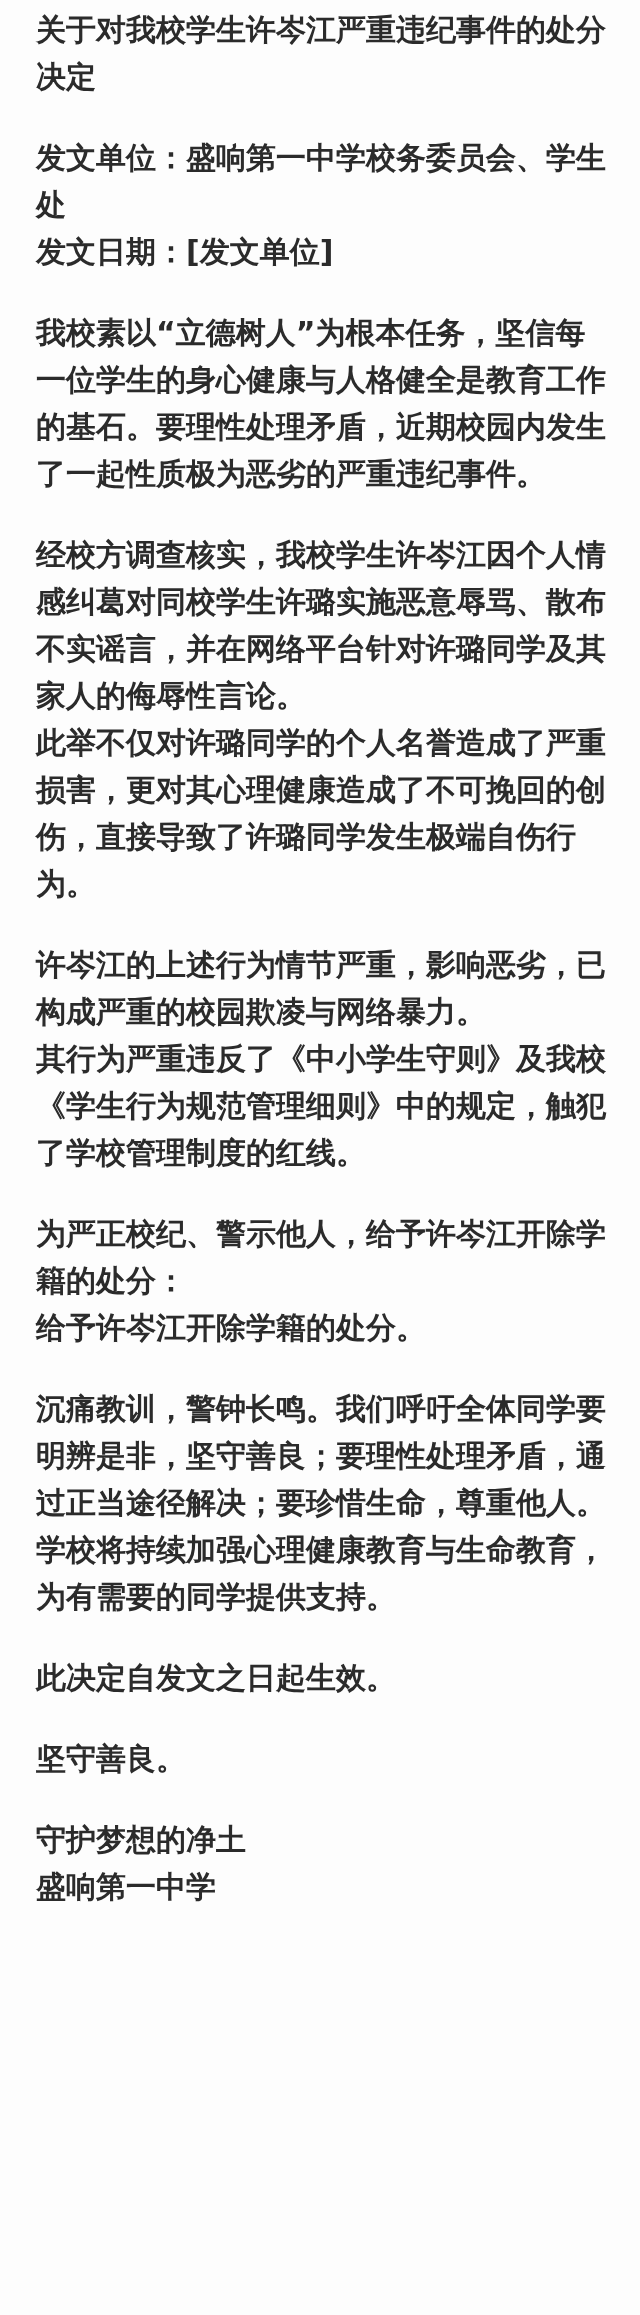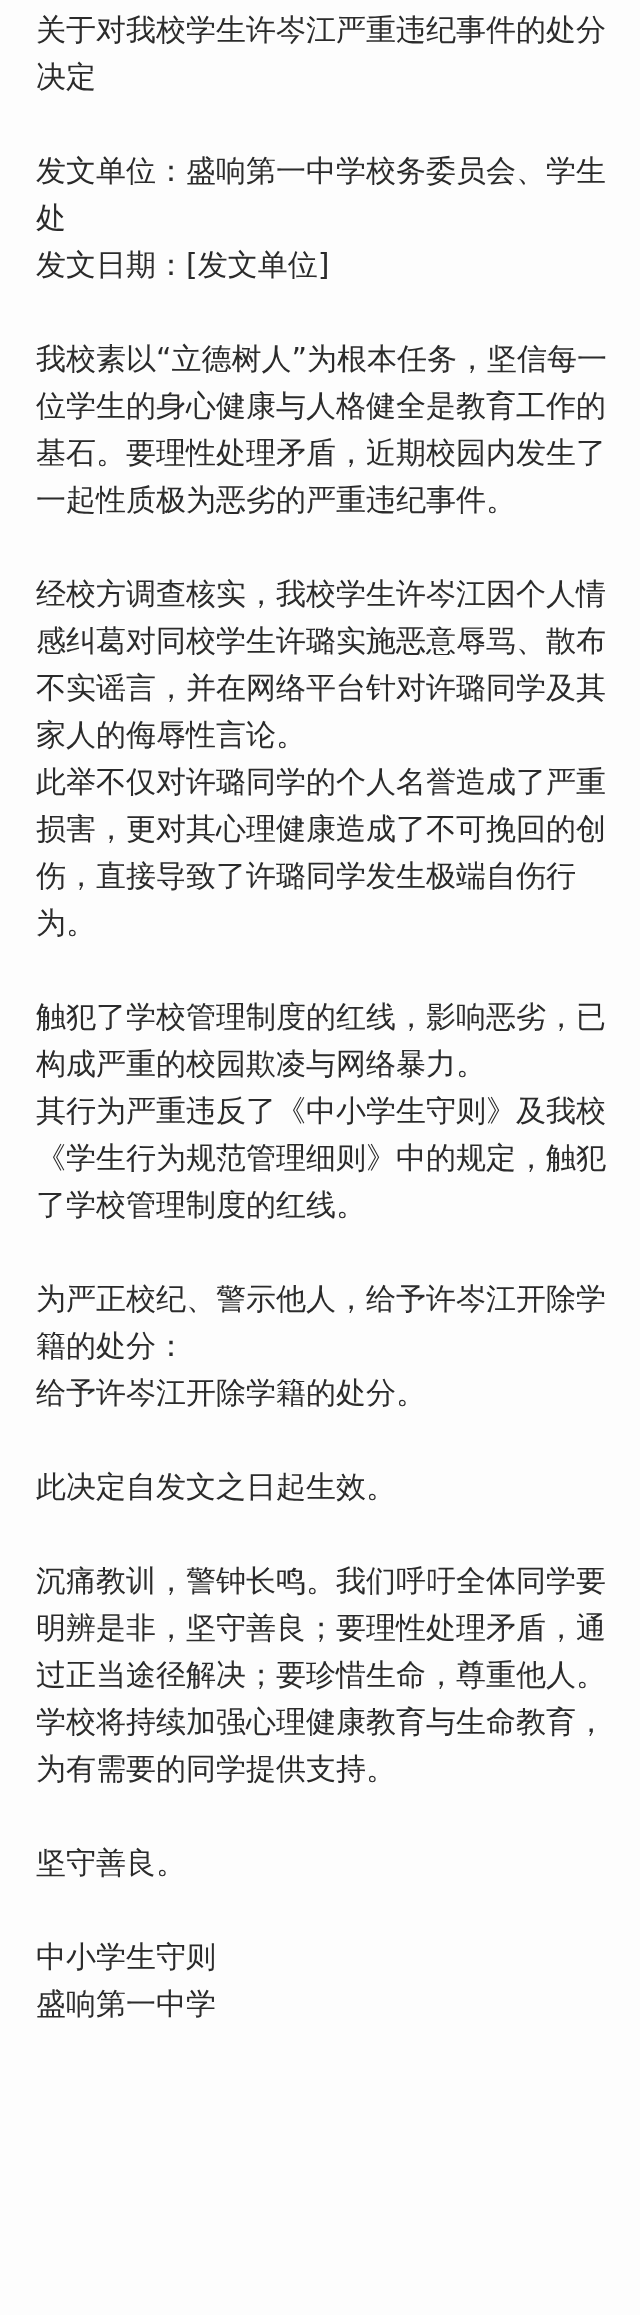--- a/index.html
+++ b/index.html
@@ -15,25 +15,26 @@
     background: #fdfdfd;
     color: #2b2b2b;
     font-family: "DejaVu Sans", sans-serif;
     font-size: 30px;
     line-height: 47px;
     text-align: left;
     word-break: break-all;
     overflow-wrap: break-word;
   }
   .block + .block {
-    margin-top: 47px; 
+    margin-top: 34px; 
   }
   .para {
     margin: 0;
     padding: 0;
+    font-weight: bold;
   }
 </style>
 </head>
 <body style="background: rgb(253, 253, 253);">
 
 <div class="doc" id="doc-root" style="color: rgb(43, 43, 43); background: rgb(253, 253, 253);">
     <div class="block">
       <div class="para">关于对我校学生许岑江严重违纪事件的处分决定</div>
     </div>
     <div class="block">
@@ -41,34 +42,34 @@
       <div class="para">发文日期：[发文单位]</div>
     </div>
     <div class="block">
       <div class="para">我校素以“立德树人”为根本任务，坚信每一位学生的身心健康与人格健全是教育工作的基石。要理性处理矛盾，近期校园内发生了一起性质极为恶劣的严重违纪事件。</div>
     </div>
     <div class="block">
       <div class="para">经校方调查核实，我校学生许岑江因个人情感纠葛对同校学生许璐实施恶意辱骂、散布不实谣言，并在网络平台针对许璐同学及其家人的侮辱性言论。</div>
       <div class="para">此举不仅对许璐同学的个人名誉造成了严重损害，更对其心理健康造成了不可挽回的创伤，直接导致了许璐同学发生极端自伤行为。</div>
     </div>
     <div class="block">
-      <div class="para">触犯了学校管理制度的红线，影响恶劣，已构成严重的校园欺凌与网络暴力。</div>
+      <div class="para">许岑江的上述行为情节严重，影响恶劣，已构成严重的校园欺凌与网络暴力。</div>
       <div class="para">其行为严重违反了《中小学生守则》及我校《学生行为规范管理细则》中的规定，触犯了学校管理制度的红线。</div>
     </div>
     <div class="block">
       <div class="para">为严正校纪、警示他人，给予许岑江开除学籍的处分：</div>
       <div class="para">给予许岑江开除学籍的处分。</div>
     </div>
     <div class="block">
-      <div class="para">此决定自发文之日起生效。</div>
+      <div class="para">沉痛教训，警钟长鸣。我们呼吁全体同学要明辨是非，坚守善良；要理性处理矛盾，通过正当途径解决；要珍惜生命，尊重他人。</div>
+      <div class="para">学校将持续加强心理健康教育与生命教育，为有需要的同学提供支持。</div>
     </div>
     <div class="block">
-      <div class="para">沉痛教训，警钟长鸣。我们呼吁全体同学要明辨是非，坚守善良；要理性处理矛盾，通过正当途径解决；要珍惜生命，尊重他人。</div>
-      <div class="para">学校将持续加强心理健康教育与生命教育，为有需要的同学提供支持。</div>
+      <div class="para">此决定自发文之日起生效。</div>
     </div>
     <div class="block">
       <div class="para">坚守善良。</div>
     </div>
     <div class="block">
-      <div class="para">中小学生守则</div>
+      <div class="para">守护梦想的净土</div>
       <div class="para">盛响第一中学</div>
     </div>
   </div>
 
 </body></html>

